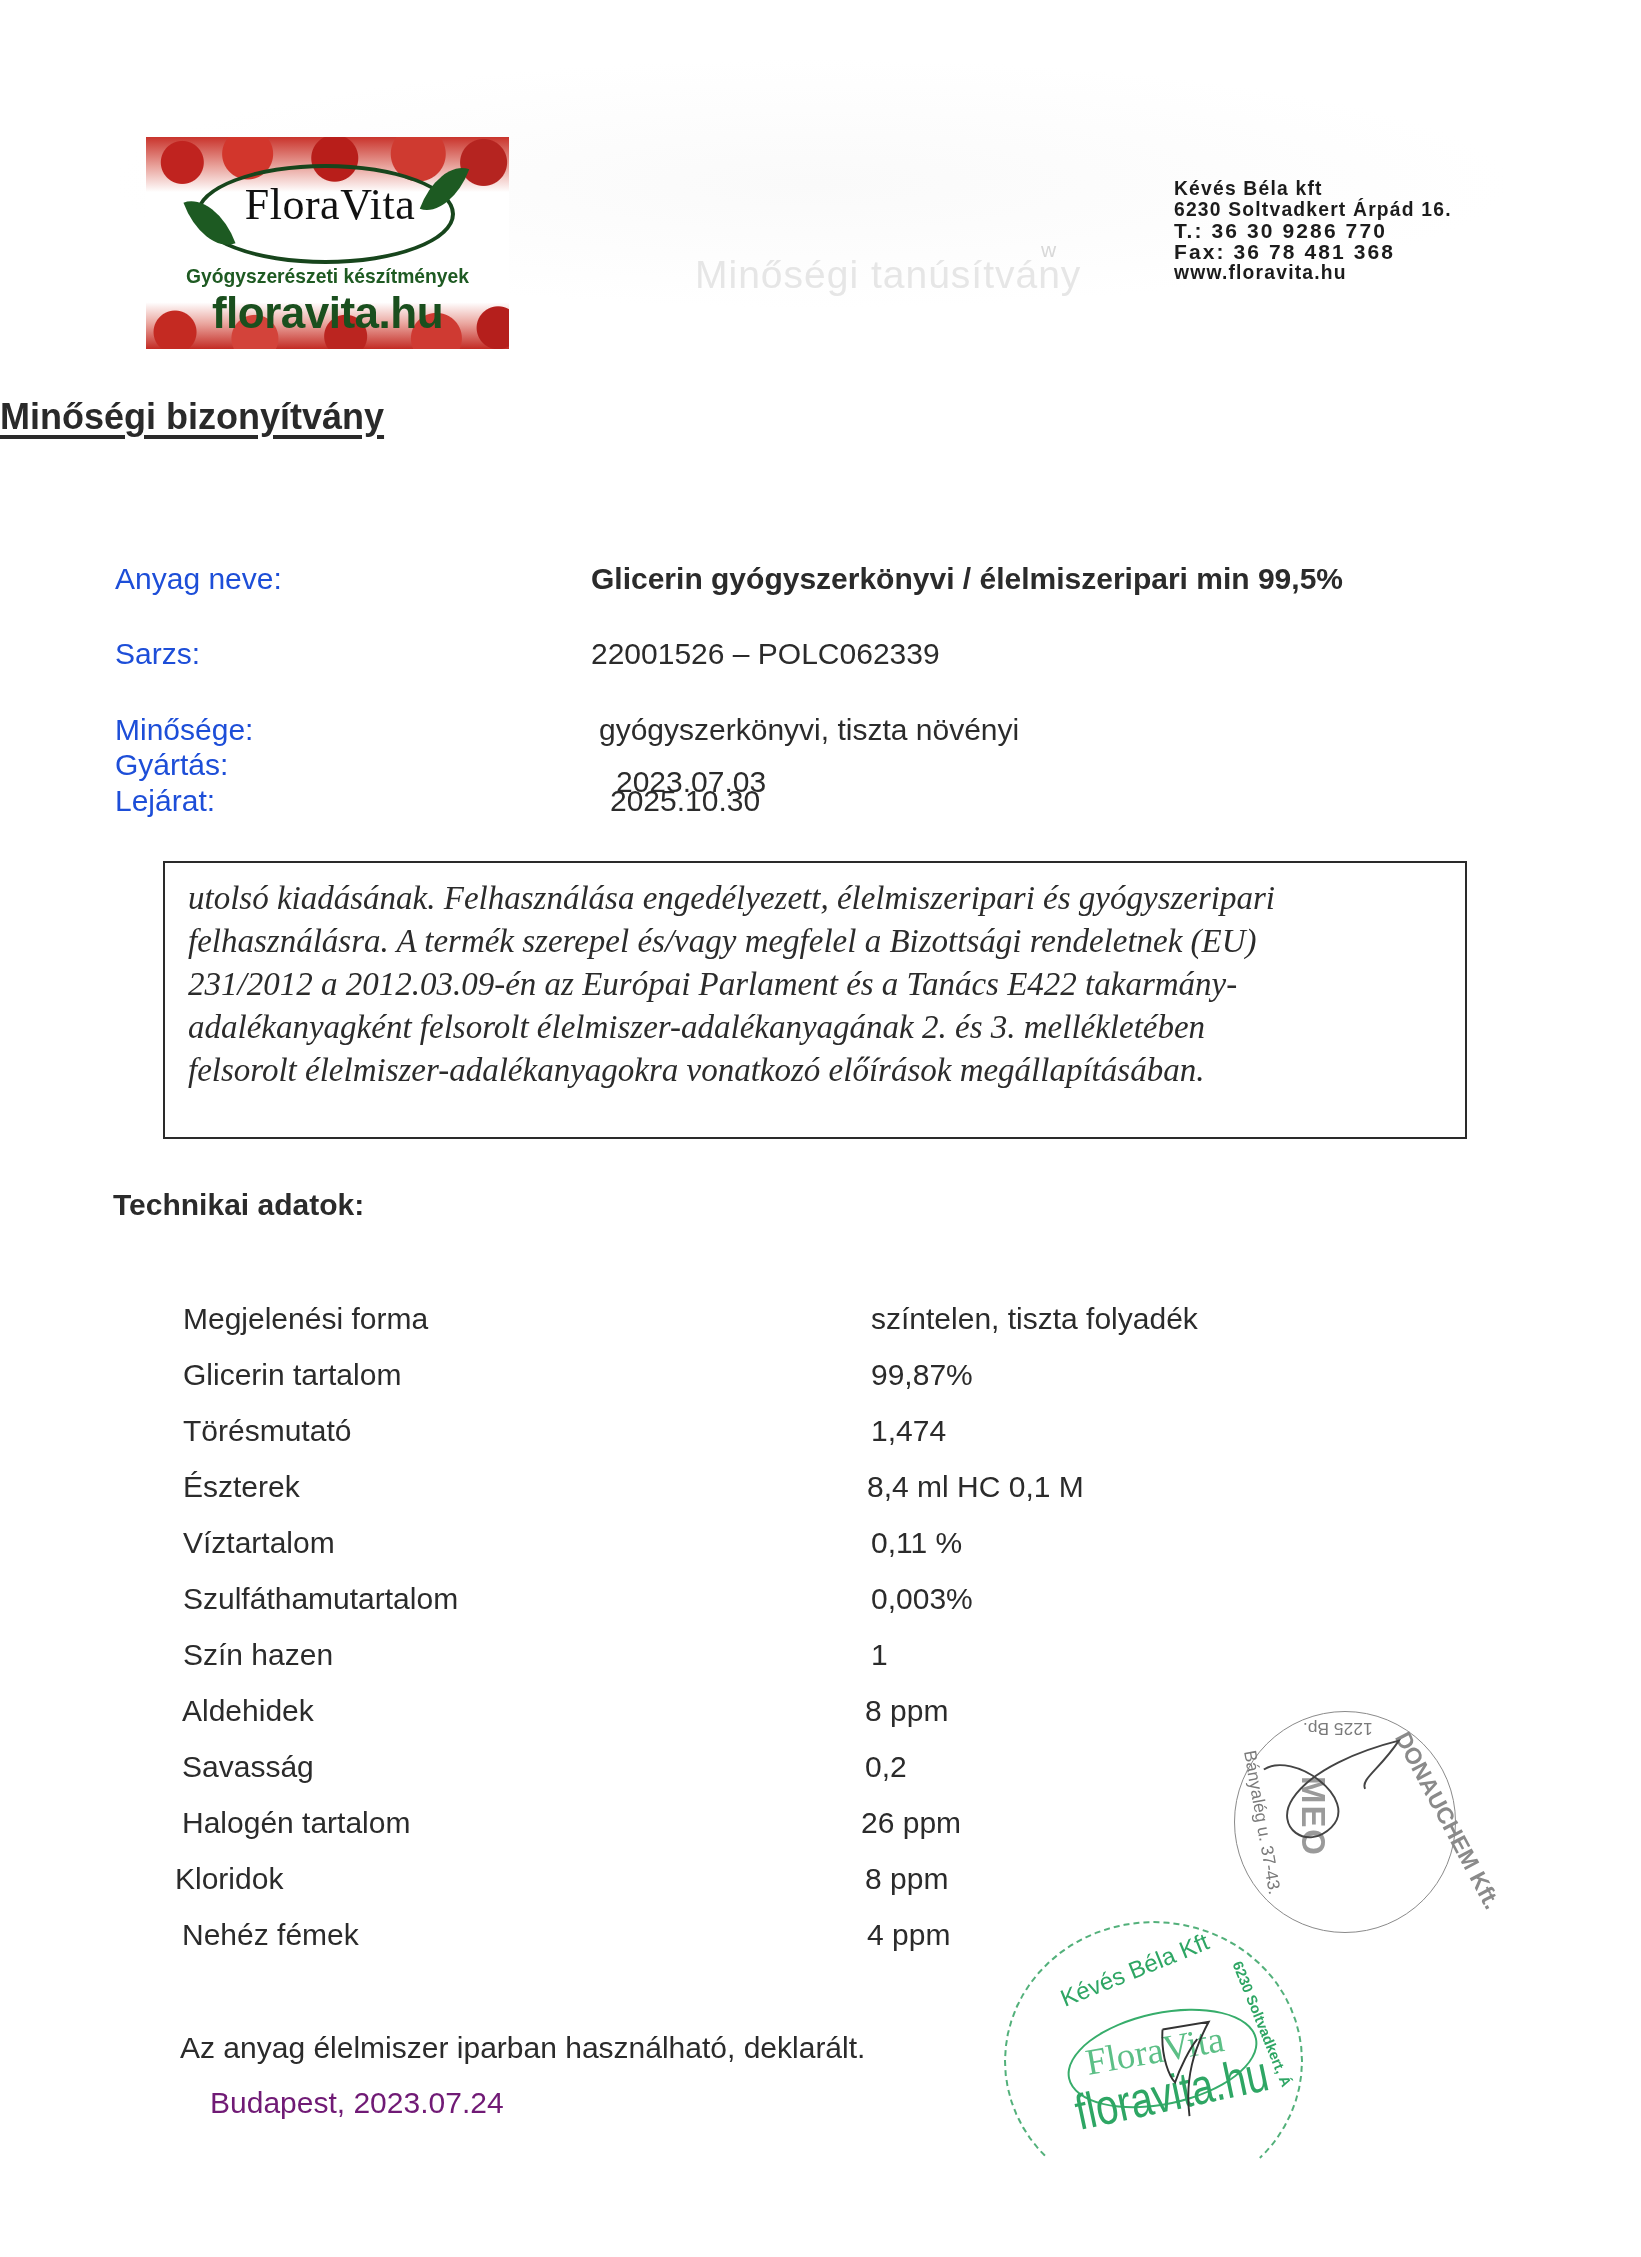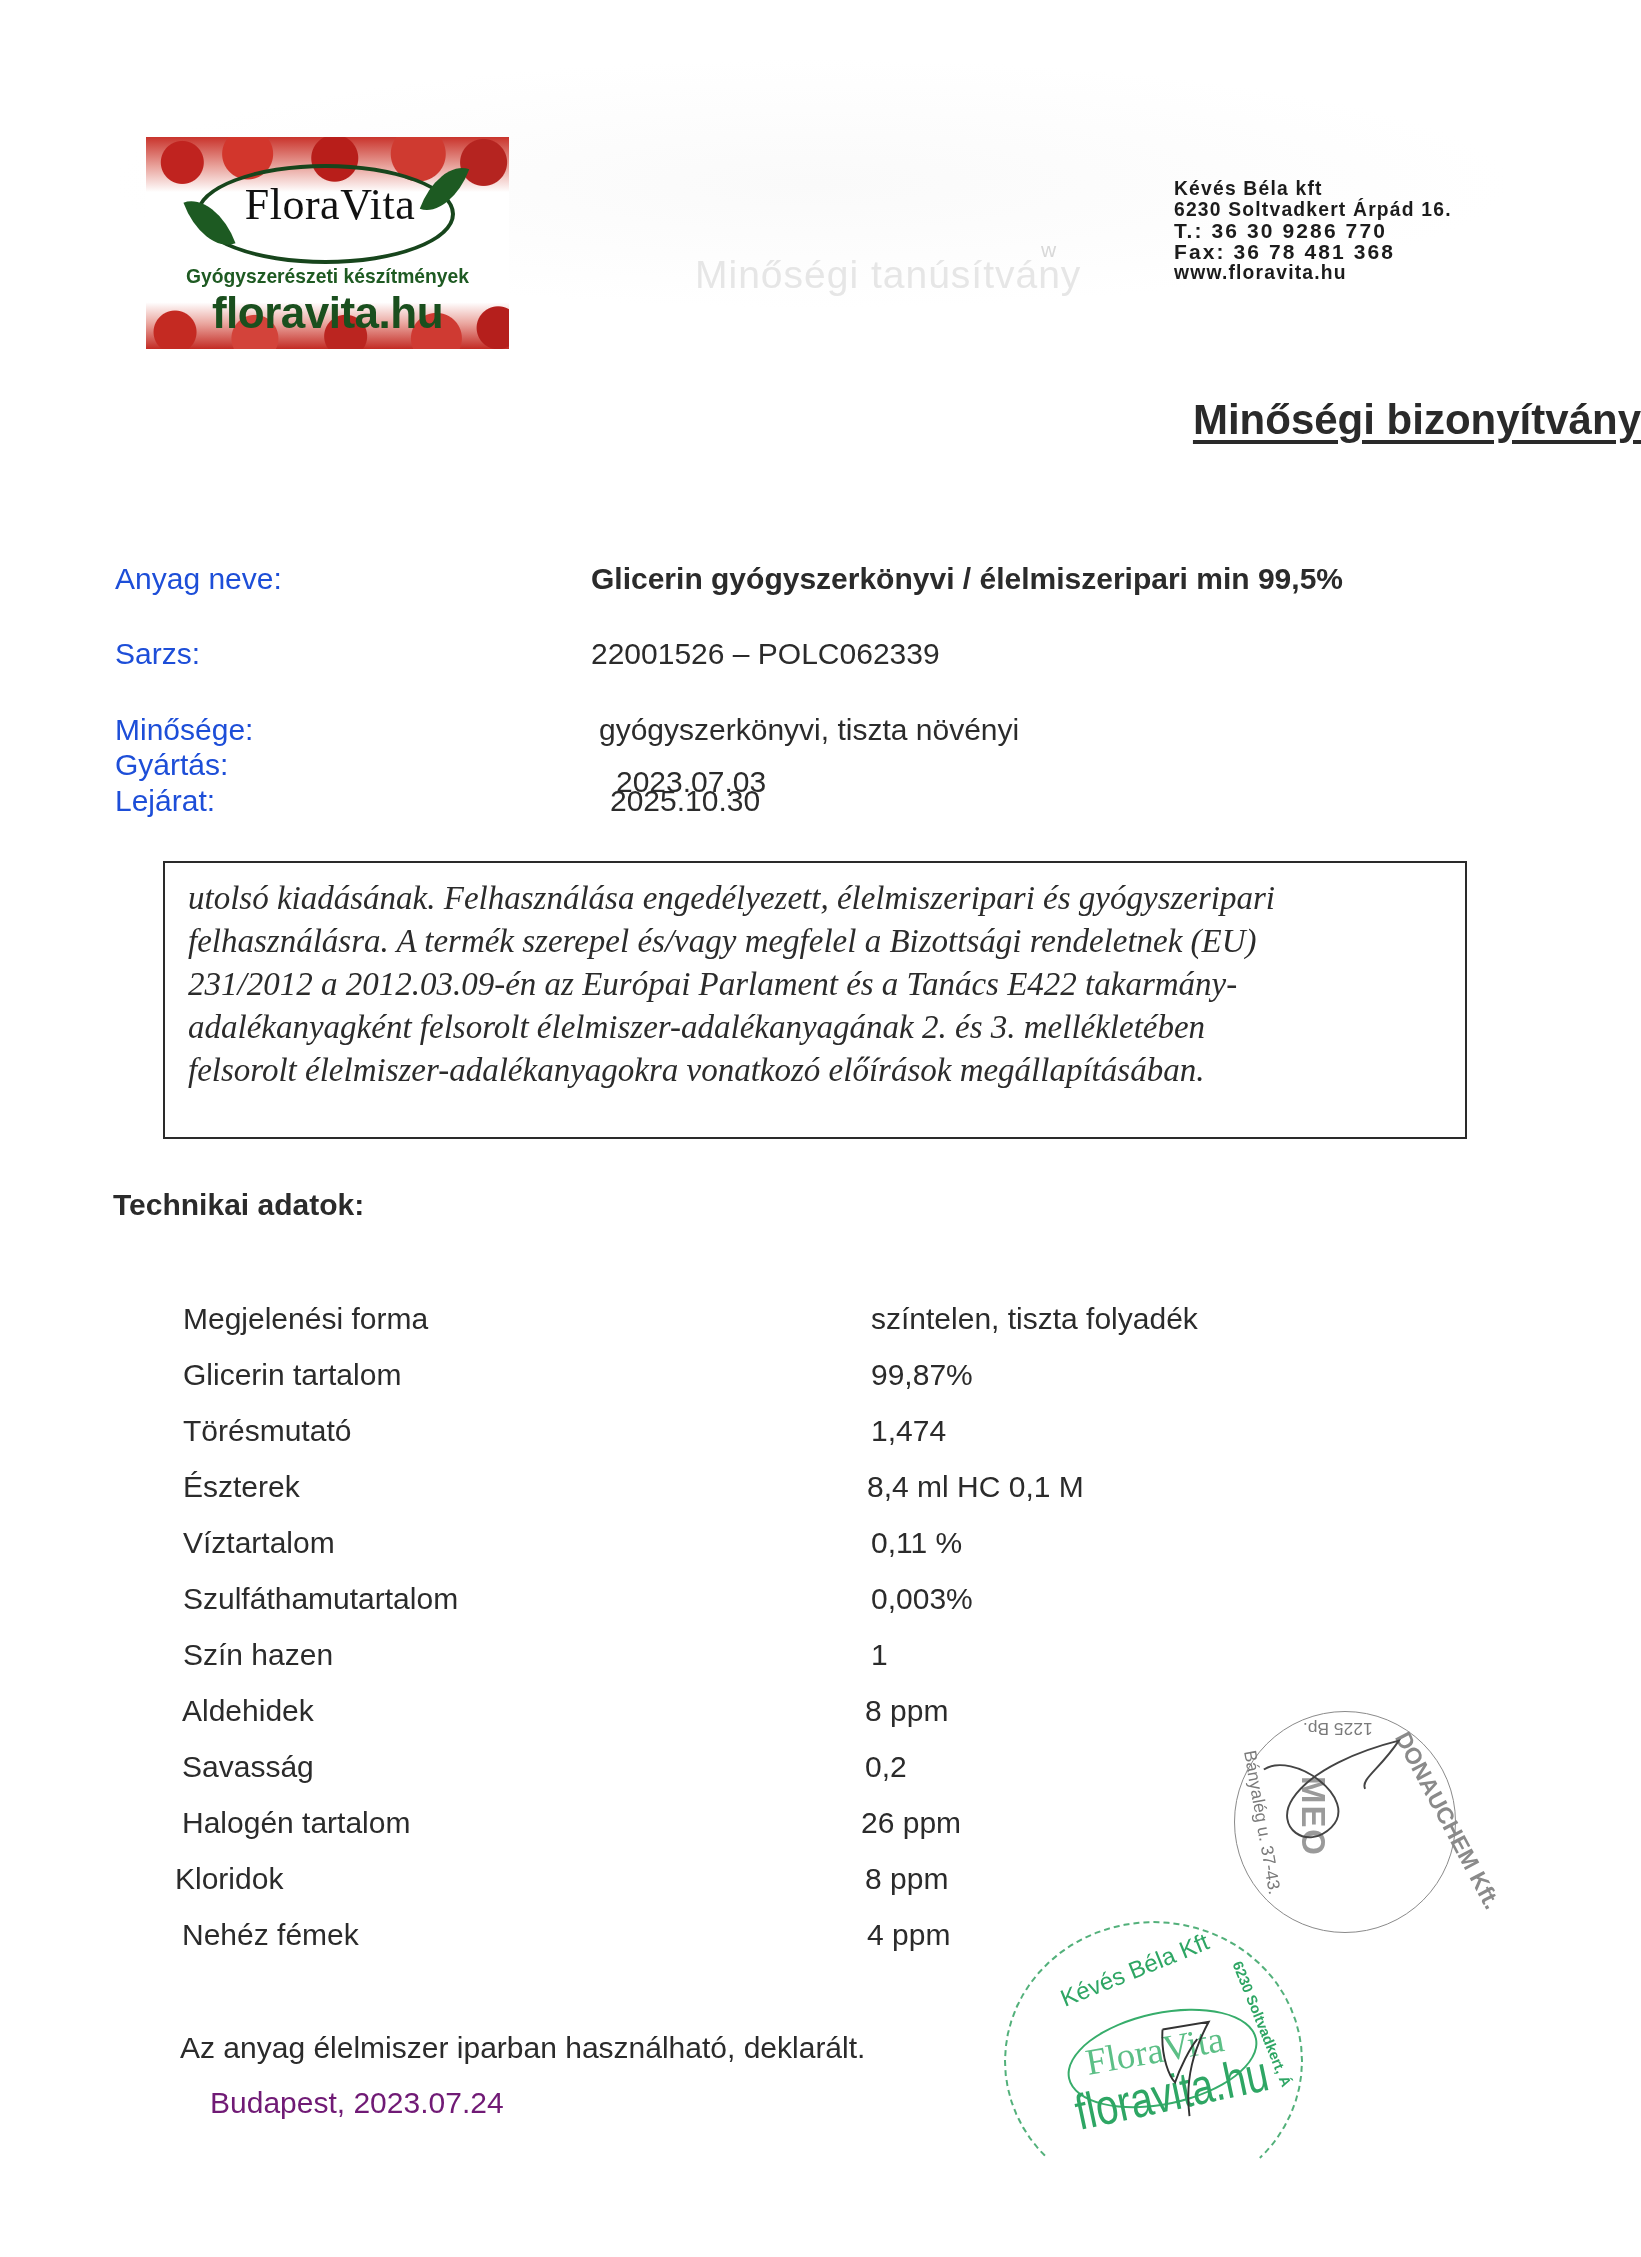--- a/index.html
+++ b/index.html
@@ -32,21 +32,21 @@
     .logo-name { left: 68px; top: 42px; width: 232px; text-align: center; font-family: "Liberation Serif", serif; font-size: 44px; color: #111111; letter-spacing: 0.5px; }
     .logo-tagline { left: 0; top: 129px; width: 363px; text-align: center; font-size: 19.3px; font-weight: bold; color: #1e5a22; }
     .logo-url { left: 0; top: 151px; width: 363px; text-align: center; font-size: 44px; font-weight: bold; color: #1a4f1e; letter-spacing: -0.5px; }
 
     
     .company { left: 1174px; top: 178px; font-size: 19.3px; font-weight: bold; line-height: 21px; color: #1c1c1c; letter-spacing: 1.2px; }
     .company div { white-space: nowrap; }
     .company .big { font-size: 21px; letter-spacing: 2.1px; }
 
     
-    .title { left: 0; width: 1641px; top: 396px; text-align: right; font-size: 42px; font-weight: bold; color: #2a2a2a; }
+    .title { left: 0; width: 1641px; top: 396px; text-align: left; font-size: 36px; font-weight: bold; color: #2a2a2a; }
     .title span { text-decoration: underline; text-decoration-thickness: 3.9px; text-underline-offset: 5.8px; }
 
     
     .field-label { left: 115px; font-size: 30px; color: #1d4ed8; }
     .field-value { font-size: 30px; color: #2b2b2b; }
 
     
     .statement { left: 163px; top: 861px; width: 1304px; height: 278px; border: 2.4px solid #2a2a2a; box-sizing: border-box; padding: 13.5px 13.5px 0 23px;
       font-family: "Liberation Serif", serif; font-style: italic; font-size: 33px; line-height: 43px; color: #2b2b2b; }
 

